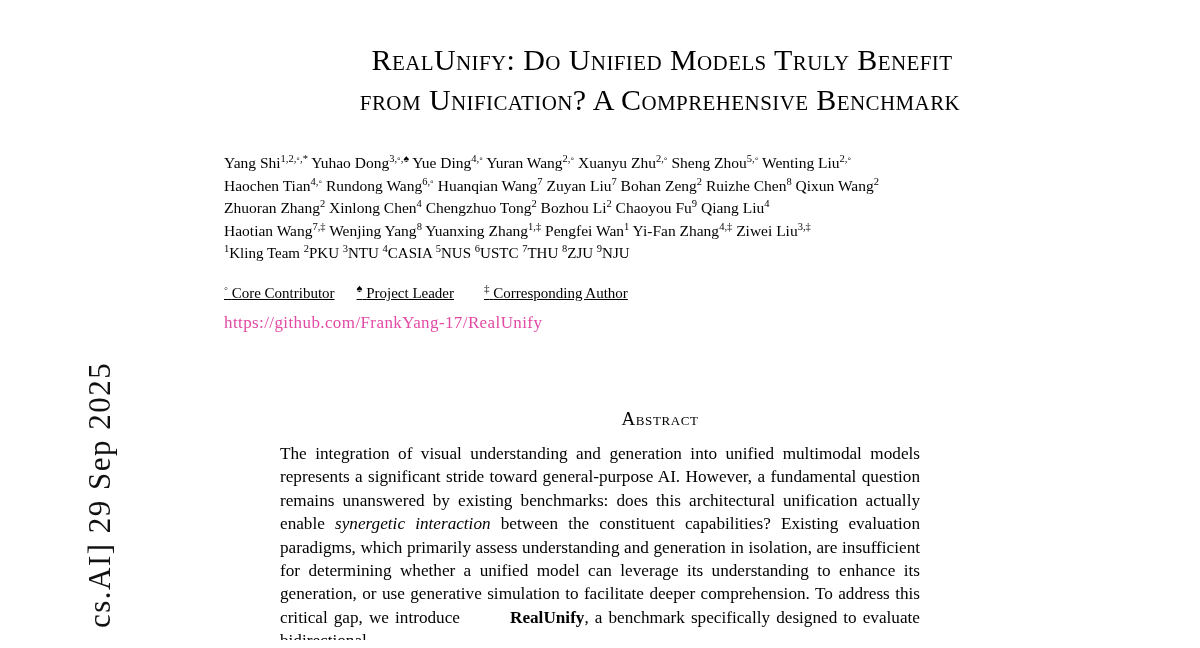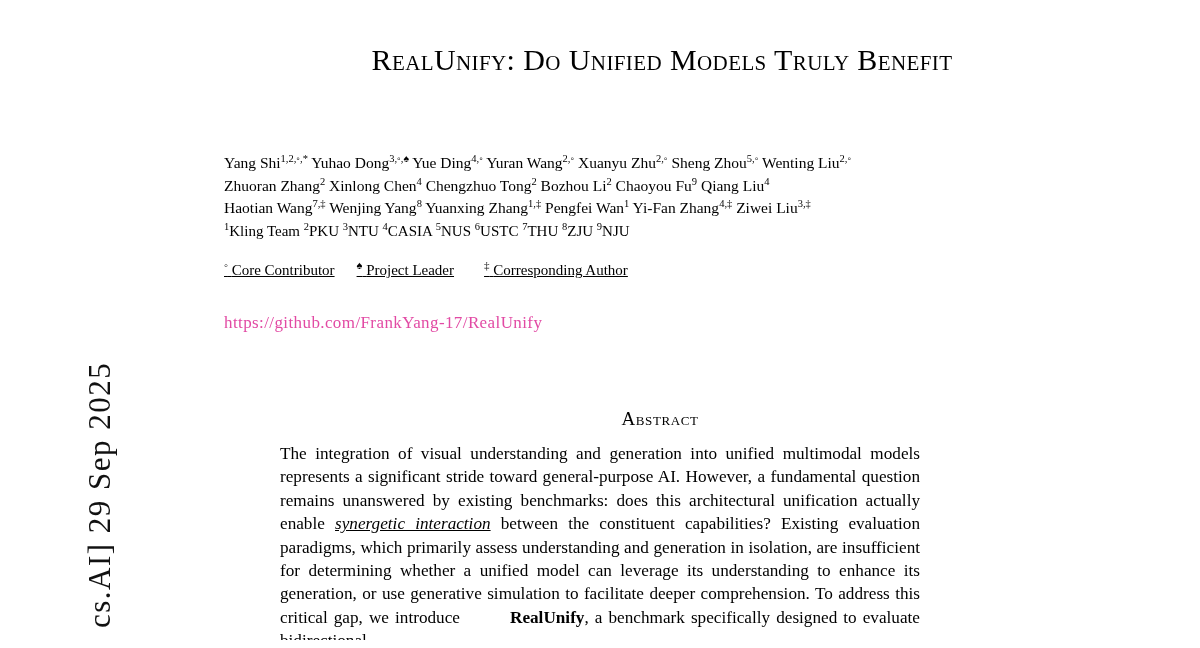--- a/index.html
+++ b/index.html
@@ -120,21 +120,21 @@
     top: 442px;
     width: 640px;
     font-family: "Liberation Serif", serif;
     font-size: 17.2px;
     line-height: 23.4px;
     text-align: justify;
     text-justify: inter-word;
     color: #000;
   }
   .abstract-body b { font-weight: bold; margin-left: 44px; }
-  .abstract-body i { font-style: italic; text-decoration: underline; }
+  .abstract-body i { font-style: italic; }
 
   .clip-bottom {
     position: absolute;
     left: 0;
     top: 640px;
     width: 1200px;
     height: 8px;
     background: #fff;
   }
 </style>
@@ -142,24 +142,26 @@
 <body>
 
 <div class="arxiv-stamp">
   <div class="vtext">cs.AI]  29 Sep 2025</div>
 </div>
 
 <div class="page">
 
   <div class="title">
     <span class="line line1">RealUnify:  Do Unified Models Truly Benefit</span>
+    <span class="line line2">from Unification? A Comprehensive Benchmark</span>
   </div>
 
   <div class="authors">
     <span class="arow">Yang Shi<sup>1,2,◦,*</sup> Yuhao Dong<sup>3,◦,♠</sup> Yue Ding<sup>4,◦</sup> Yuran Wang<sup>2,◦</sup> Xuanyu Zhu<sup>2,◦</sup> Sheng Zhou<sup>5,◦</sup> Wenting Liu<sup>2,◦</sup></span>
+    <span class="arow">Haochen Tian<sup>4,◦</sup> Rundong Wang<sup>6,◦</sup> Huanqian Wang<sup>7</sup> Zuyan Liu<sup>7</sup> Bohan Zeng<sup>2</sup> Ruizhe Chen<sup>8</sup> Qixun Wang<sup>2</sup></span>
     <span class="arow">Zhuoran Zhang<sup>2</sup> Xinlong Chen<sup>4</sup> Chengzhuo Tong<sup>2</sup> Bozhou Li<sup>2</sup> Chaoyou Fu<sup>9</sup> Qiang Liu<sup>4</sup></span>
     <span class="arow">Haotian Wang<sup>7,‡</sup> Wenjing Yang<sup>8</sup> Yuanxing Zhang<sup>1,‡</sup> Pengfei Wan<sup>1</sup> Yi-Fan Zhang<sup>4,‡</sup> Ziwei Liu<sup>3,‡</sup></span>
     <span class="arow affil"><sup>1</sup>Kling Team <sup>2</sup>PKU <sup>3</sup>NTU <sup>4</sup>CASIA <sup>5</sup>NUS <sup>6</sup>USTC <sup>7</sup>THU <sup>8</sup>ZJU <sup>9</sup>NJU</span>
     <span class="arow legend"><span class="sym">◦</span> <span>Core Contributor</span><span class="gap"></span><span class="sym">♠</span> <span>Project Leader</span><span class="gap2"></span><span class="sym">‡</span> <span>Corresponding Author</span></span>
   </div>
 
   <a class="url-link" href="#">https://github.com/FrankYang-17/RealUnify</a>
 
   <div class="abstract-heading">Abstract</div>
 

